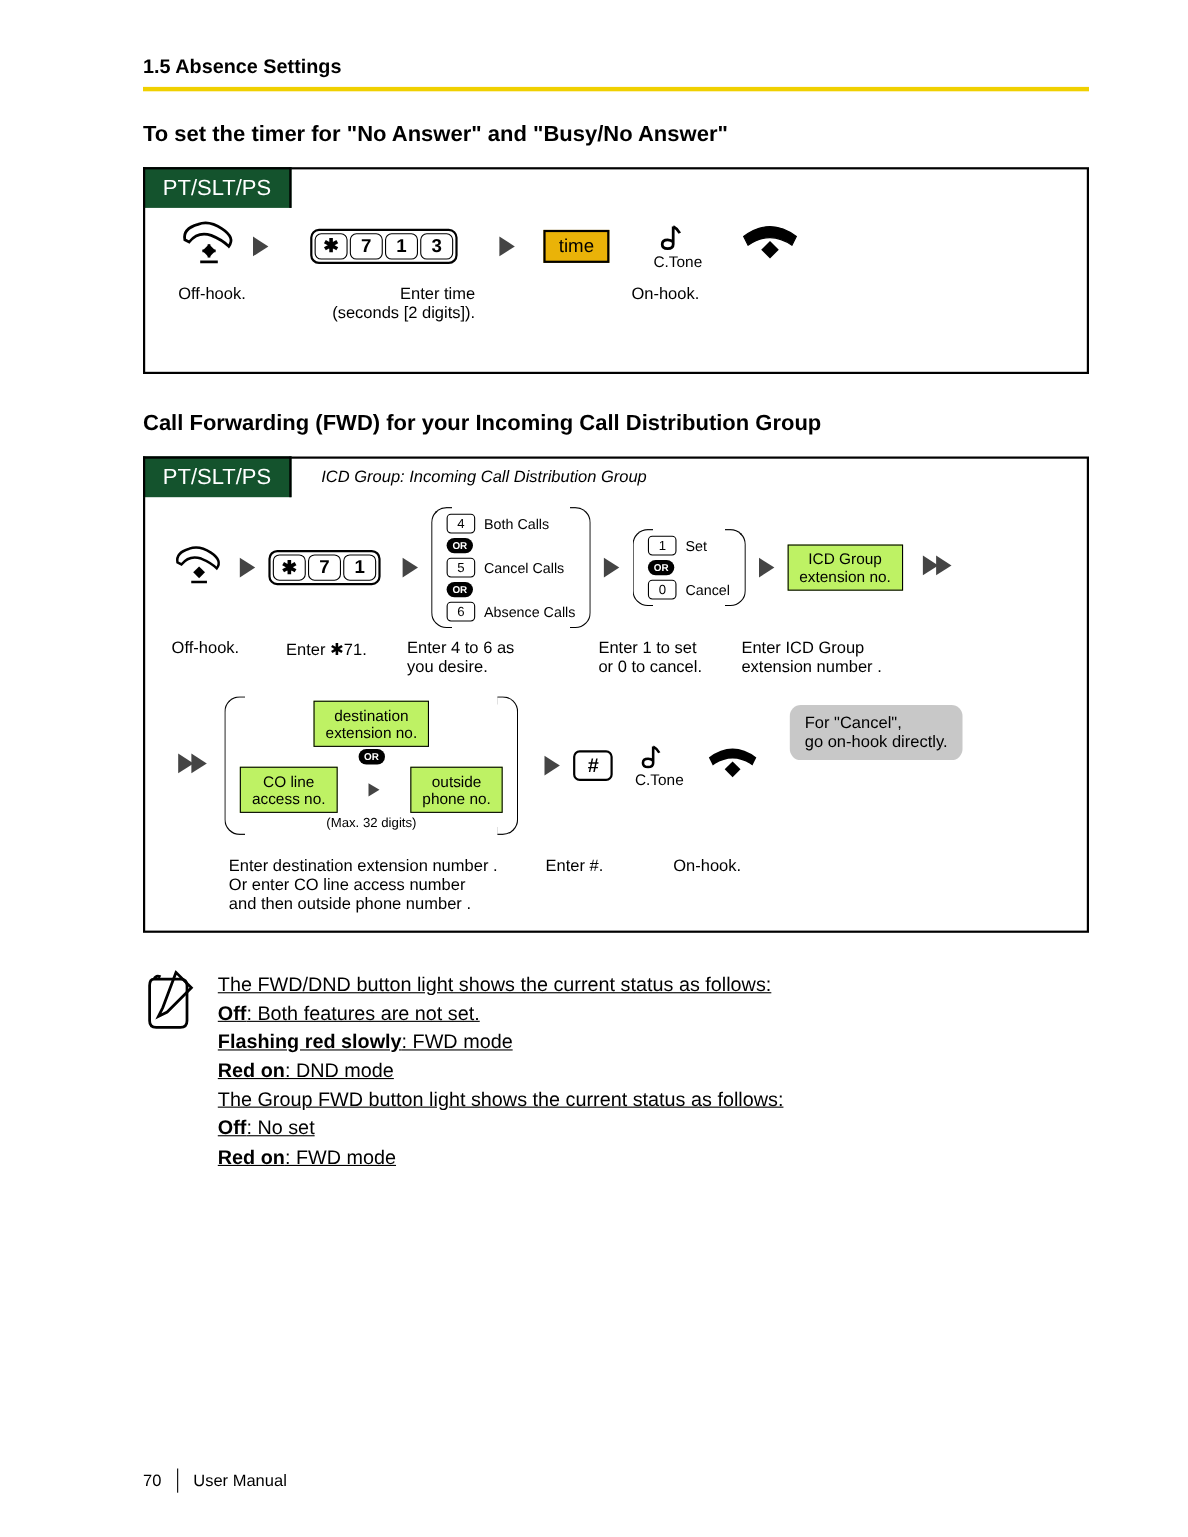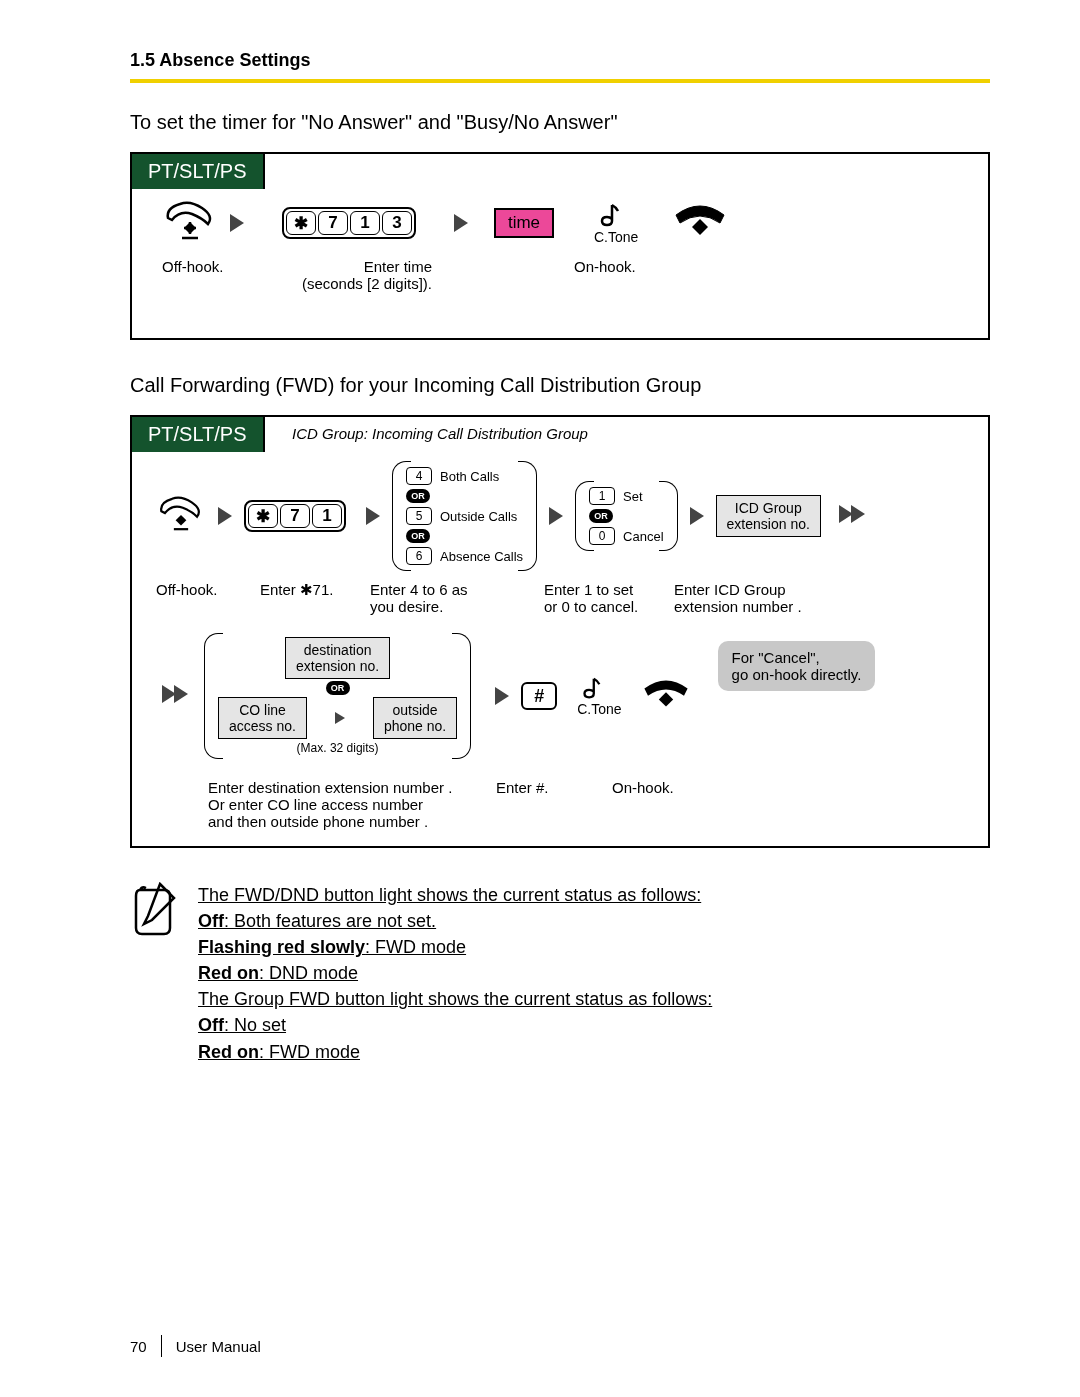--- a/index.html
+++ b/index.html
@@ -21,21 +21,21 @@
     font-weight: bold;
     font-size: 18px;
     margin-bottom: 8px;
   }
   .yellow-rule {
     height: 4px;
     background: #f0d000;
     margin-bottom: 28px;
   }
   .subheading {
-    font-weight: normal;
+    font-weight: bold;
     font-size: 20px;
     margin-bottom: 18px;
   }
   .diagram-box {
     border: 2px solid #000;
     margin-bottom: 34px;
     position: relative;
   }
   .tab {
     position: absolute;
@@ -101,21 +101,21 @@
     gap:2px;
     background:#fff;
   }
   .key-wrap .key { border-width:1.5px; min-width:30px; height:24px; font-size:17px; }
   .field {
     display:inline-flex;
     align-items:center; justify-content:center;
     min-width: 60px; height: 30px;
     border:2px solid #000;
     font-size:17px;
-    background:#ec4899;
+    background:#eab308;
   }
   .ctone { font-size:14px; text-align:center; }
   .caption { font-size:15px; }
   .small-key {
     display:inline-flex; align-items:center; justify-content:center;
     min-width:26px; height:18px;
     border:1.5px solid #000; border-radius:4px;
     font-size:12px; background:#fff;
   }
   .or-pill {
@@ -132,21 +132,21 @@
     border-radius:10px;
     padding:8px 14px;
     font-size:15px;
     position:relative;
   }
   .box-label {
     border:1.5px solid #000;
     padding:4px 10px;
     font-size:14px;
     text-align:center;
-    background:#e5e5e5;
+    background:#bef264;
   }
   .note-block {
     display:flex;
     gap:20px;
     margin-top: 9px;
     font-size:18px;
     line-height:1.45;
     text-decoration:underline;
   }
   .note-icon svg { width:48px; height:56px; }
@@ -266,21 +266,21 @@
           <div class="opt-group">
             <div class="opt-line">
                 <span class="small-key">4</span>
                 <span>Both Calls</span>
               </div>
             <div class="opt-line">
                 <span class="or-pill">OR</span>
               </div>
             <div class="opt-line">
                 <span class="small-key">5</span>
-                <span>Outside Calls</span>
+                <span>Cancel Calls</span>
               </div>
             <div class="opt-line">
                 <span class="or-pill">OR</span>
               </div>
             <div class="opt-line">
                 <span class="small-key">6</span>
                 <span>Absence Calls</span>
               </div>
           </div>
         </div>

